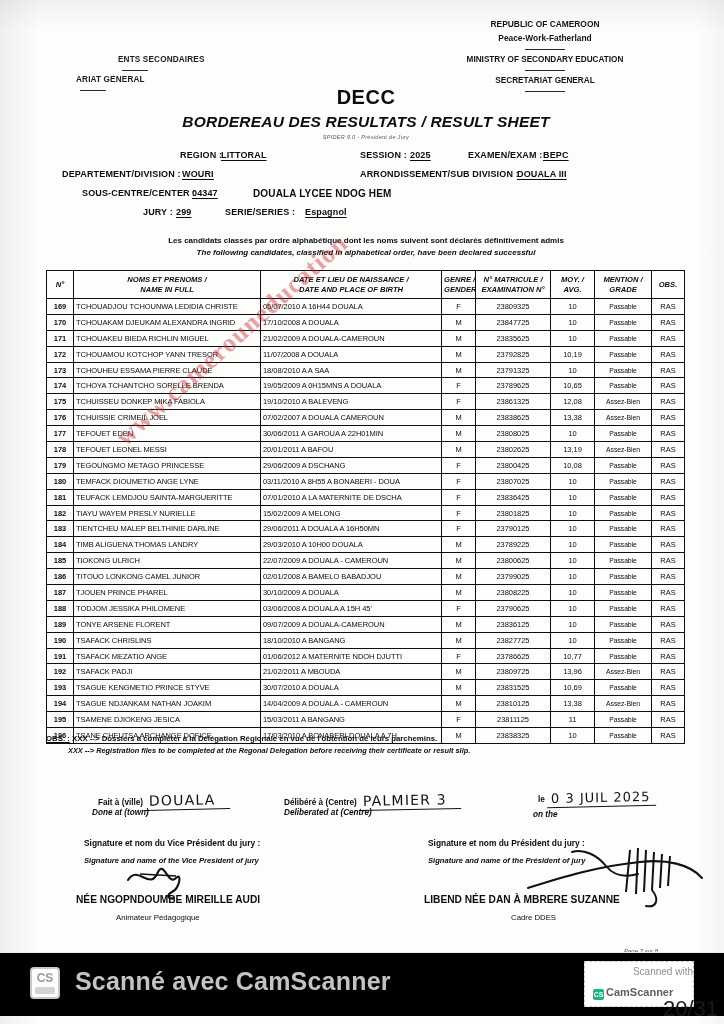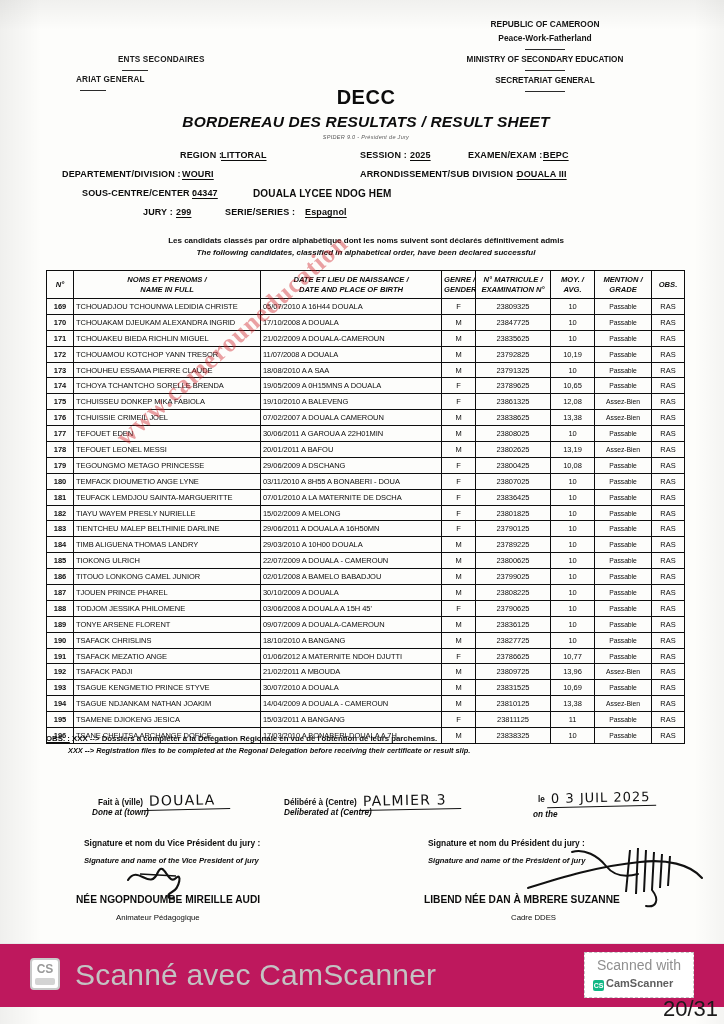--- a/index.html
+++ b/index.html
@@ -210,23 +210,23 @@
     color: rgba(208, 32, 38, 0.42);
     white-space: nowrap;
     pointer-events: none;
     z-index: 30;
     font-family: "Liberation Serif", serif;
   }
 
   
   .csbar {
     position: absolute;
-    left: 0; bottom: 17px;
+    left: 0; bottom: 8px;
     width: 724px; height: 64px;
-    background: #be185d;
+    background: #000000;
     border-top: 1px solid #e9e9e9;
     z-index: 50;
   }
   .cs-logo {
     position: absolute;
     left: 30px; top: 14px;
     width: 30px; height: 32px;
     border: 2px solid #c9c9c9;
     border-radius: 4px;
     background: #fff;
@@ -235,34 +235,35 @@
     position: absolute; left: 0; right: 0; top: 2px;
     text-align: center; font-size: 12px; font-weight: 700; color: #9a9a9a;
   }
   .cs-logo .cs-bar {
     position: absolute; left: 3px; right: 3px; bottom: 3px;
     height: 7px; background: #d3d3d3; border-radius: 2px;
   }
   .cs-text {
     position: absolute;
     left: 75px; top: 14px;
-    font-size: 30px;
+    font-size: 25px;
     color: #c3c3c3;
     letter-spacing: 0.2px;
+    font-weight: bold;
   }
   .cs-box {
     position: absolute;
     right: 30px; top: 8px;
     width: 110px; height: 46px;
     border: 1px dashed #c4c4c4;
     background: #fff;
   }
   .cs-box .bt {
     position: absolute; left: 0; right: 0; top: 4px;
-    text-align: center; font-size: 14px; color: #8f8f8f;
+    text-align: right; font-size: 10px; color: #8f8f8f;
   }
   .cs-box .bb {
     position: absolute; left: 8px; bottom: 6px;
     font-size: 11px; color: #5e5e5e; font-weight: 600;
   }
   .cs-box .chip {
     display: inline-block; width: 11px; height: 11px;
     background: #12b886; border-radius: 2px; color: #fff;
     font-size: 7px; font-weight: 700; text-align: center; line-height: 11px;
     margin-right: 2px; vertical-align: -1px;

